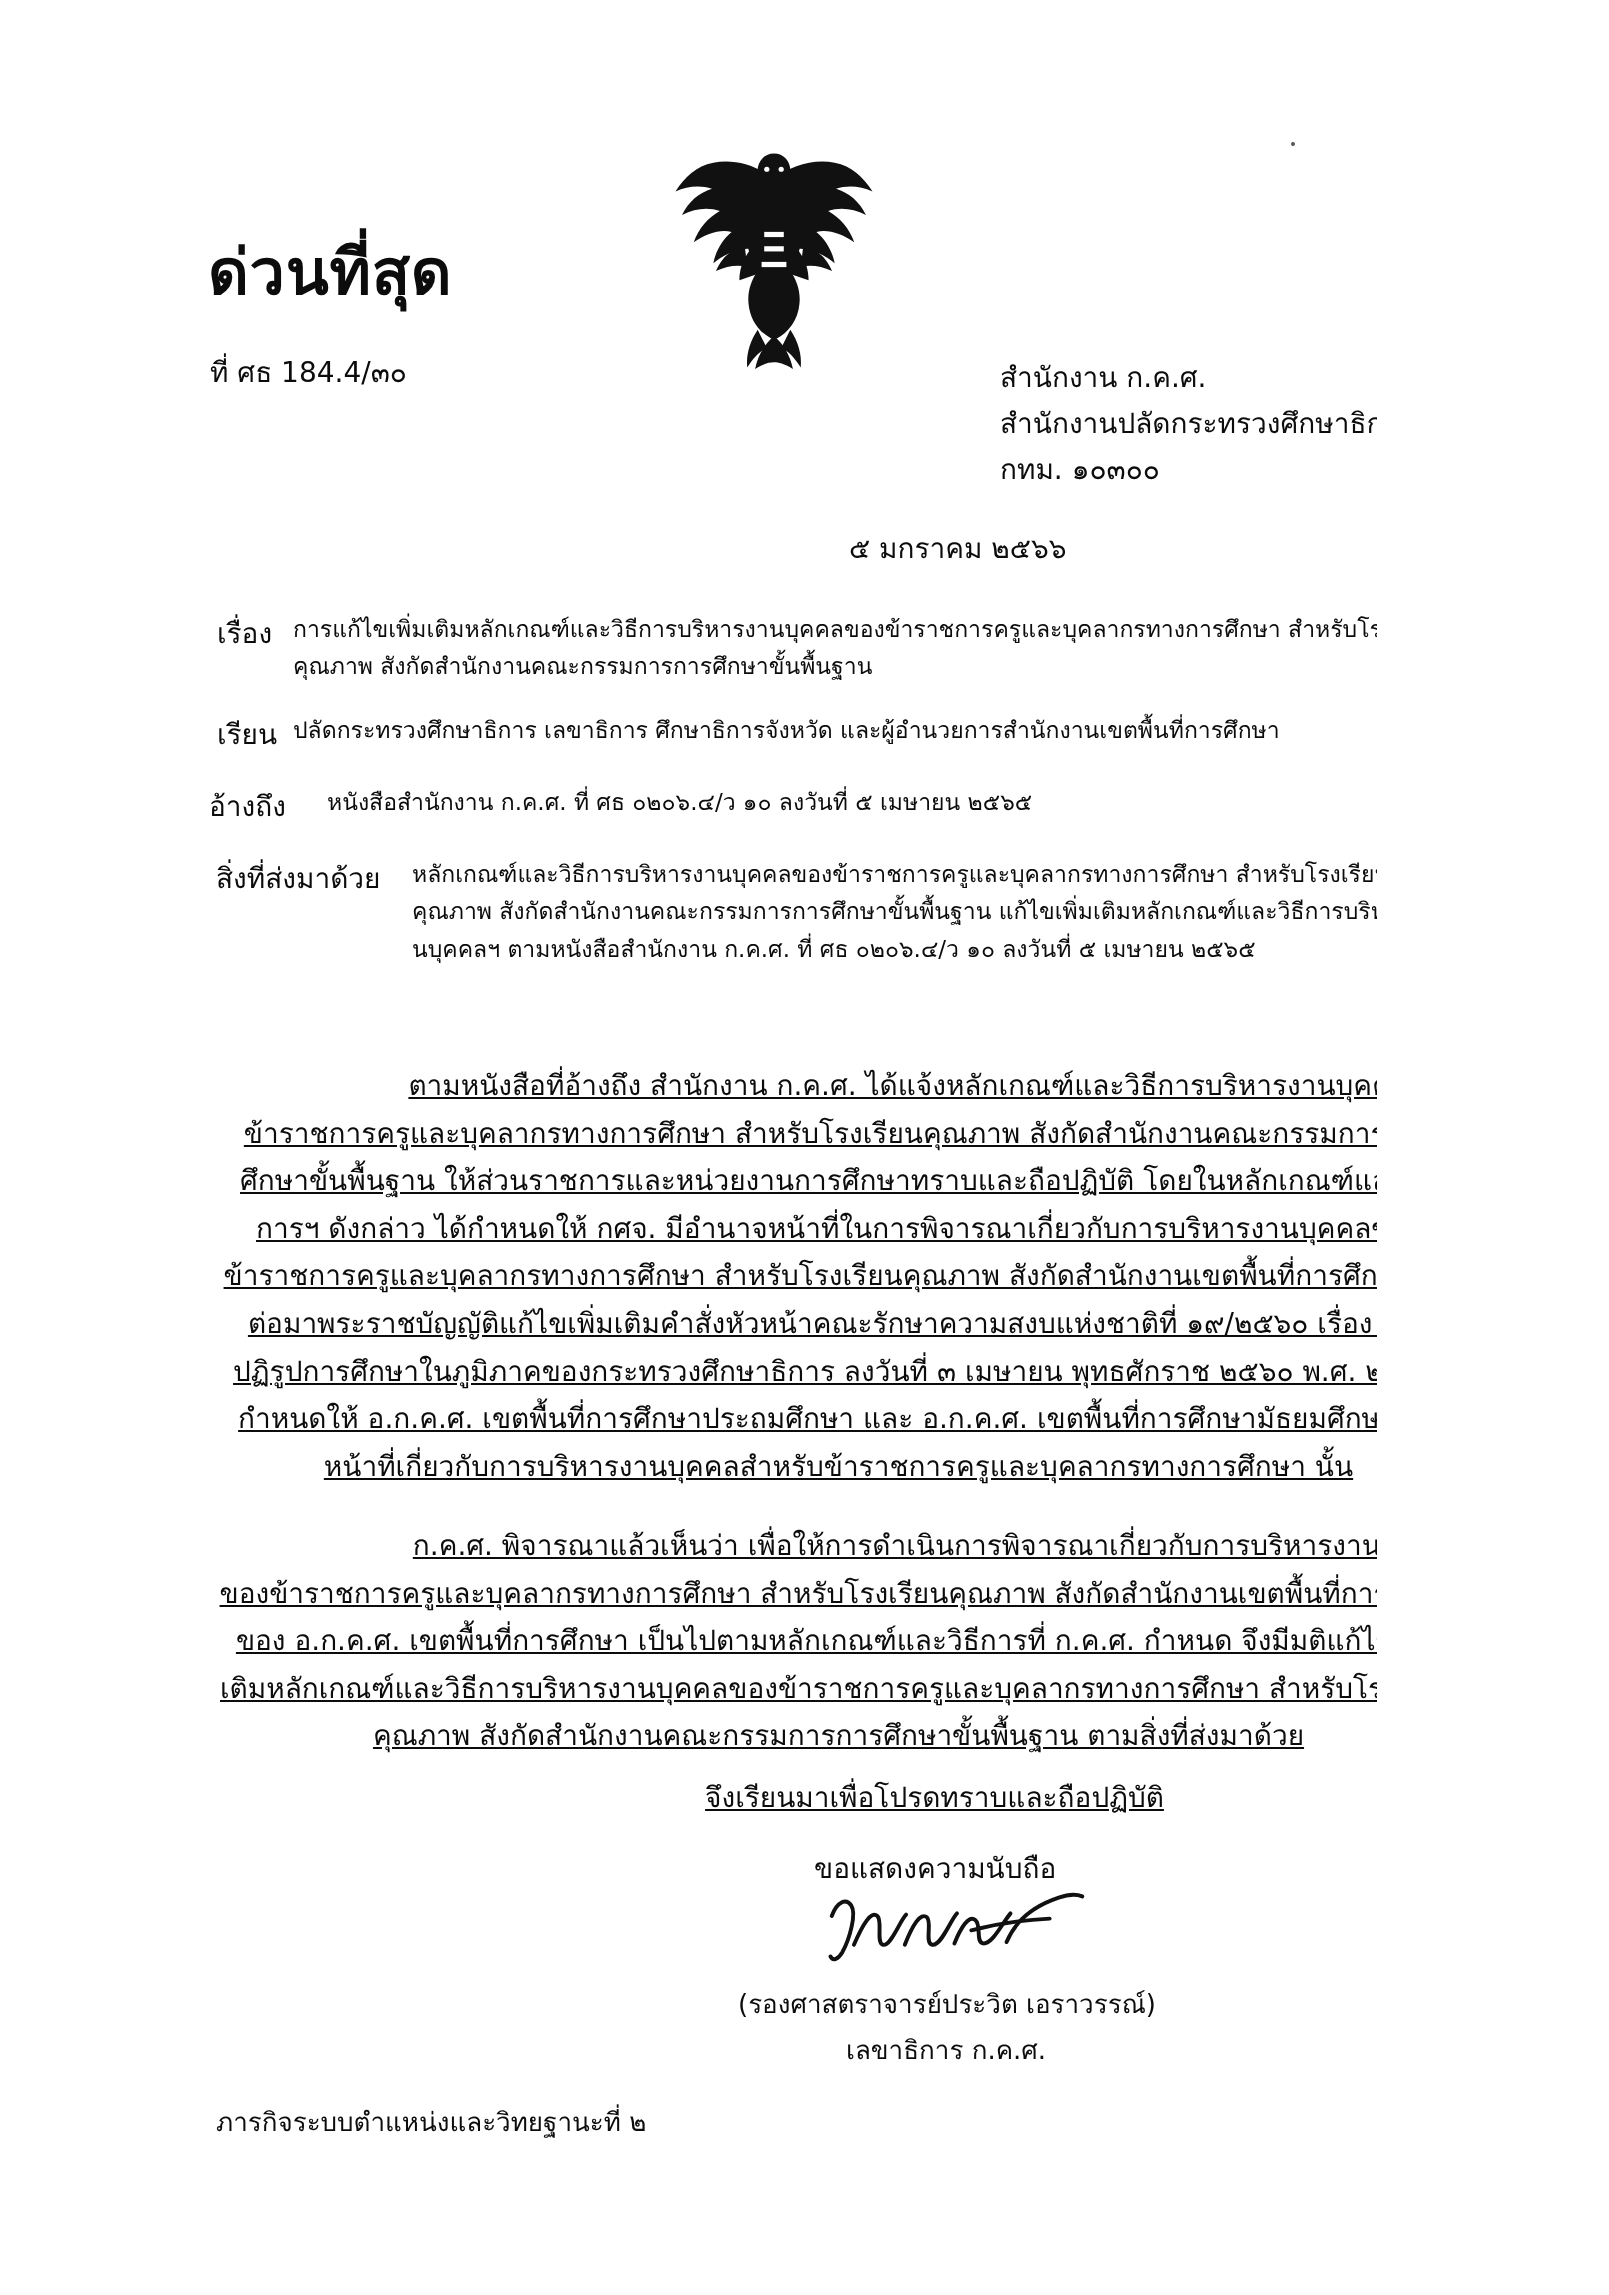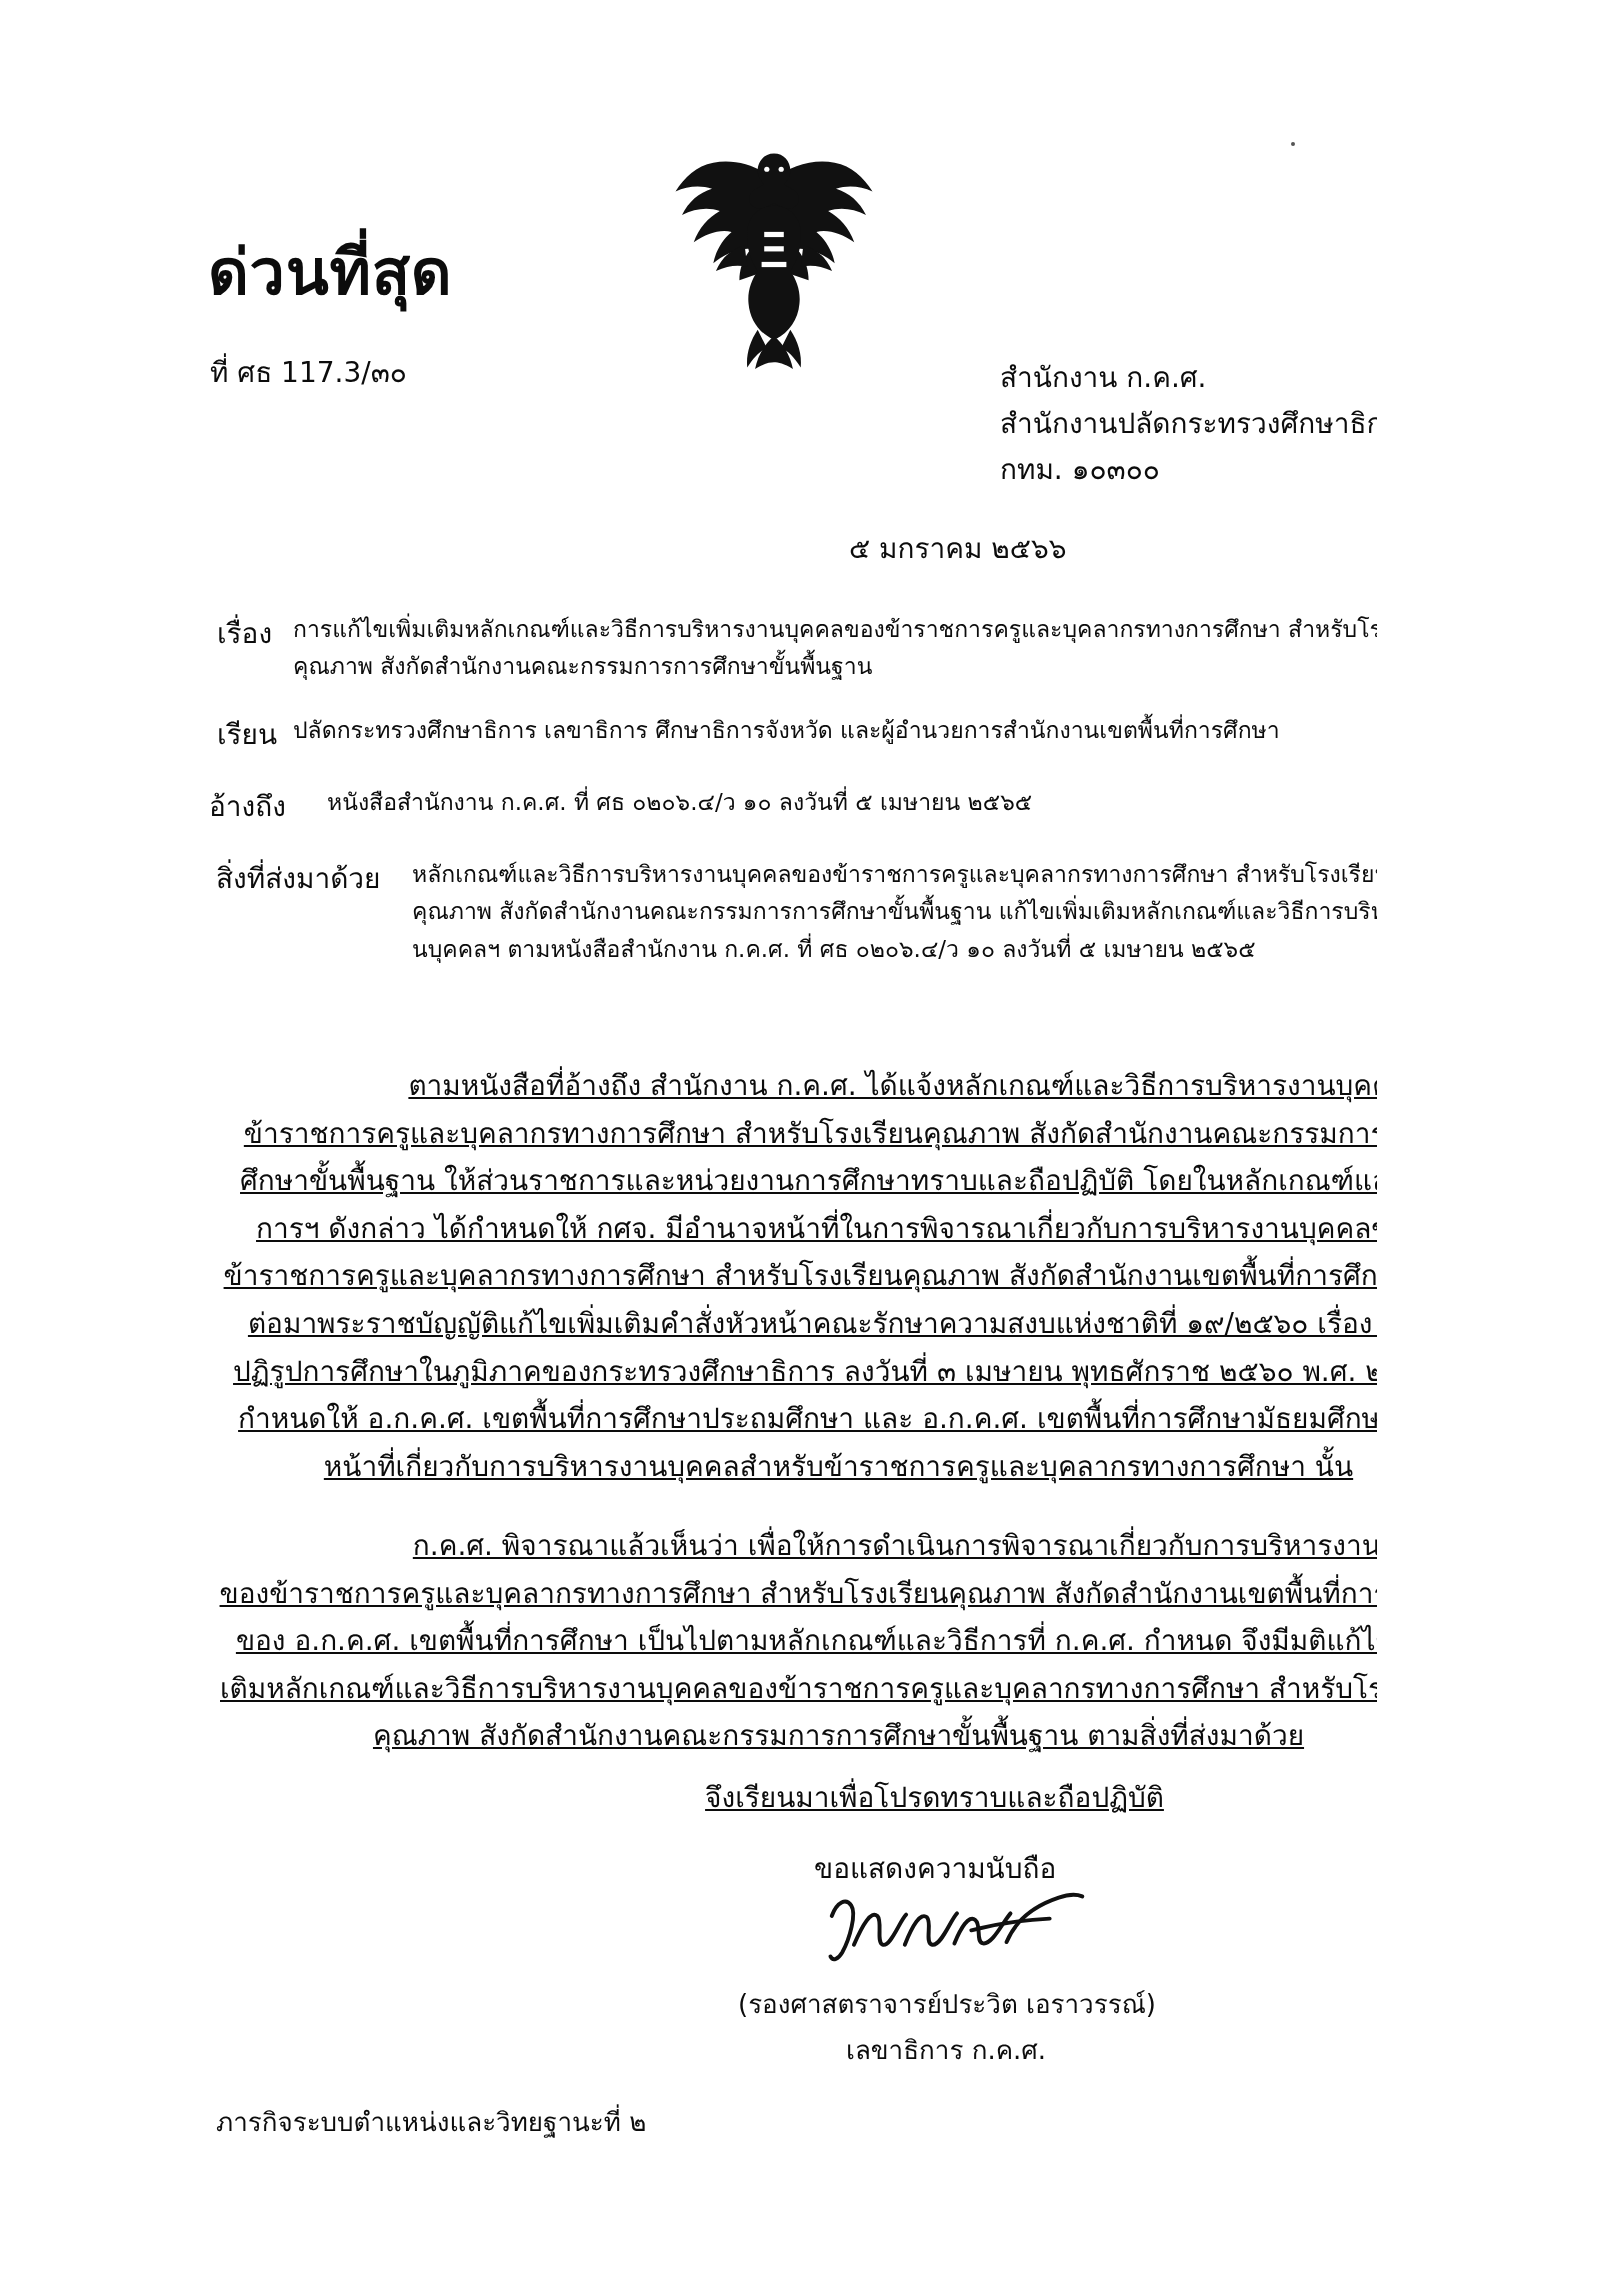--- a/index.html
+++ b/index.html
@@ -176,21 +176,21 @@
 </style>
 </head>
 <body>
 
 <div class="page">
 
   <div class="tick-top"></div>
 
   <div class="urgent-stamp">ด่วนที่สุด</div>
 
-  <div class="doc-number">ที่  ศธ 117.3/๓๐</div>
+  <div class="doc-number">ที่  ศธ 184.4/๓๐</div>
 
   <div class="garuda">
     <svg viewBox="0 0 330 400" xmlns="http://www.w3.org/2000/svg">
       <g fill="#111111">
 
         <path d="M165 70 C140 48 105 38 72 44 C46 49 28 66 14 88 C32 80 52 78 70 84 C50 90 34 104 24 124 C44 114 64 112 82 118 C64 128 50 144 42 166 C62 152 82 146 100 150 C86 162 76 178 72 198 C92 182 112 174 130 176 C118 190 112 206 112 224 L165 206 Z"></path>
         <path d="M165 70 C190 48 225 38 258 44 C284 49 302 66 316 88 C298 80 278 78 260 84 C280 90 296 104 306 124 C286 114 266 112 248 118 C266 128 280 144 288 166 C268 152 248 146 230 150 C244 162 254 178 258 198 C238 182 218 174 200 176 C212 190 218 206 218 224 L165 206 Z"></path>
 
         <path d="M165 30 C150 30 140 42 140 56 C140 64 144 72 150 77 L135 86 C128 90 125 98 128 105 C132 114 143 117 151 113 L165 106 L179 113 C187 117 198 114 202 105 C205 98 202 90 195 86 L180 77 C186 72 190 64 190 56 C190 42 180 30 165 30 Z"></path>
 

